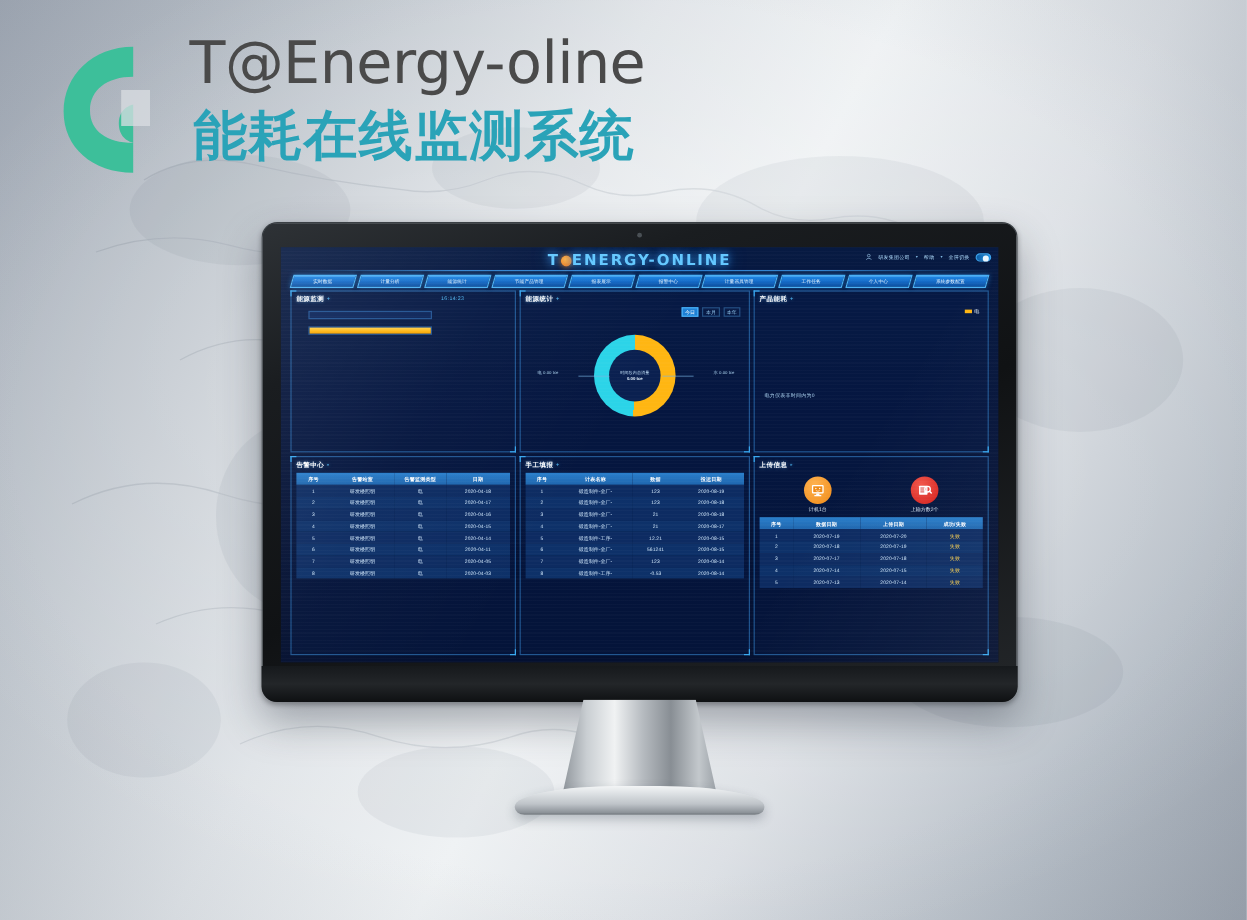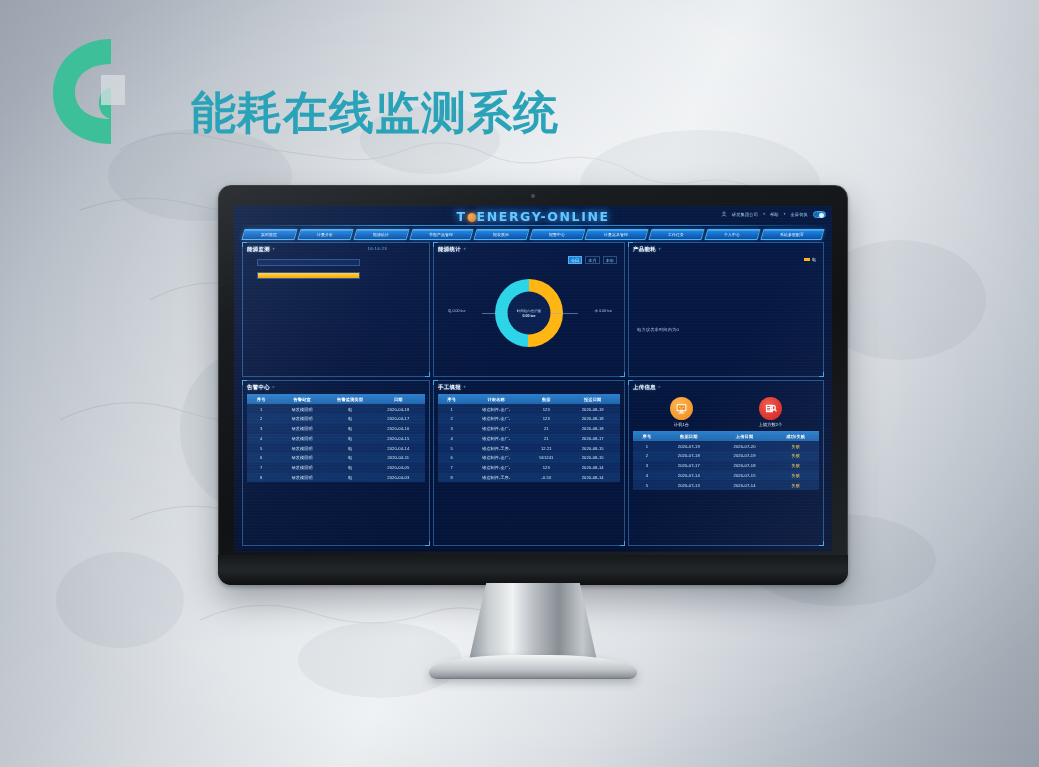--- a/index.html
+++ b/index.html
@@ -39,21 +39,20 @@
     color: #4a4a4a;
     font-family: "DejaVu Sans", sans-serif;
     white-space: nowrap;
   }
   #brand-sub {
     position: absolute; left: 112px; top: 56px;
     font-size: 45px; font-weight: 700; letter-spacing: 1px;
     color: #2aa3b8;
     font-family: "DejaVu Sans", sans-serif;
     white-space: nowrap;
-    margin-left: 30px;
   }
 
   
   #monitor { position: absolute; left: 218px; top: 185px; width: 630px; height: 400px; }
   #bezel {
     position: absolute; inset: 0;
     background: linear-gradient(160deg, #2e3236 0%, #1a1d20 22%, #101214 55%, #232629 100%);
     border-radius: 13px;
     box-shadow: 0 16px 34px rgba(40,48,60,0.38), 0 2px 4px rgba(0,0,0,0.3);
     border: 1px solid #3b4045;
@@ -278,20 +277,21 @@
   </svg>
   <div id="bg-vig"></div>
 </div>
 
 <div id="brand">
   <svg id="brand-logo" viewBox="0 0 76 118">
     <path d="M62 8 C28 8 4 32 4 62 C4 92 28 113 62 113 L62 88 C40 88 26 78 26 61 C26 44 40 33 62 33 Z" fill="#3dbf9a"></path>
     <path d="M62 33 L62 88 C62 88 50 86 50 72 C50 58 62 56 62 56 Z" fill="#3dbf9a"></path>
     <rect x="52" y="44" width="26" height="30" fill="#d9dde1" opacity="0.75"></rect>
   </svg>
+  <div id="brand-title">T@Energy-oline</div>
   <div id="brand-sub">能耗在线监测系统</div>
 </div>
 
 <div id="monitor">
   <div id="bezel"></div>
   <div id="cam"></div>
   <div id="bezel-bottom"></div>
 
   <div id="screen">
     <div class="ui">

